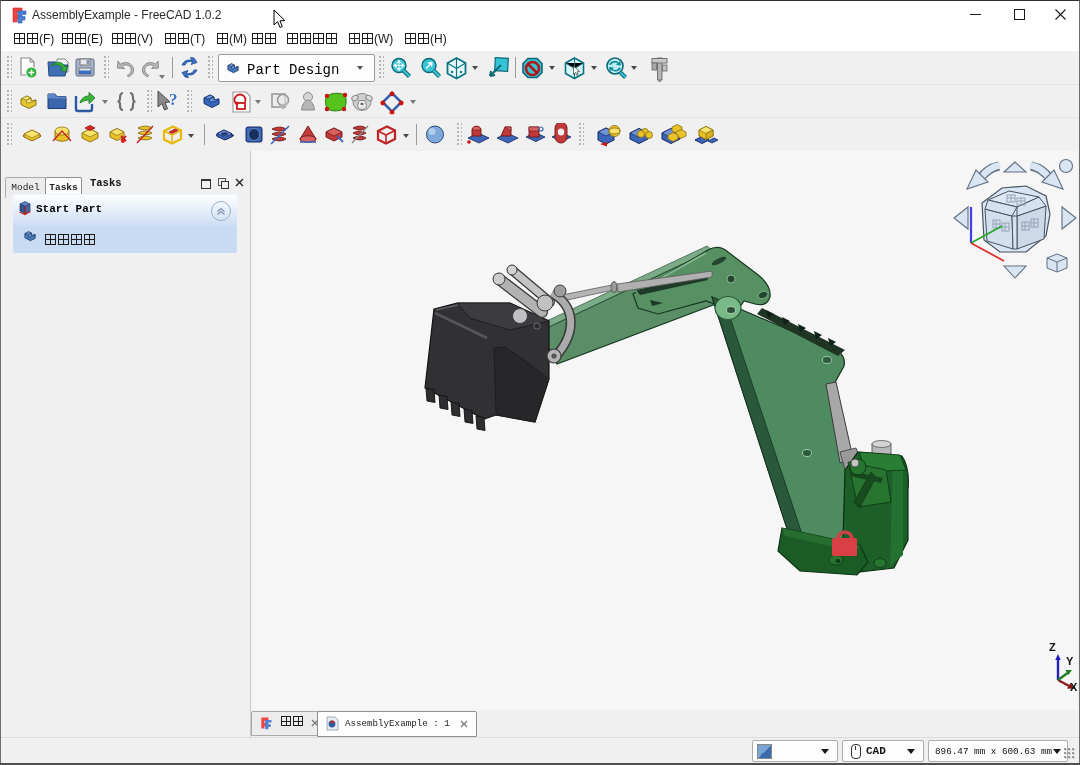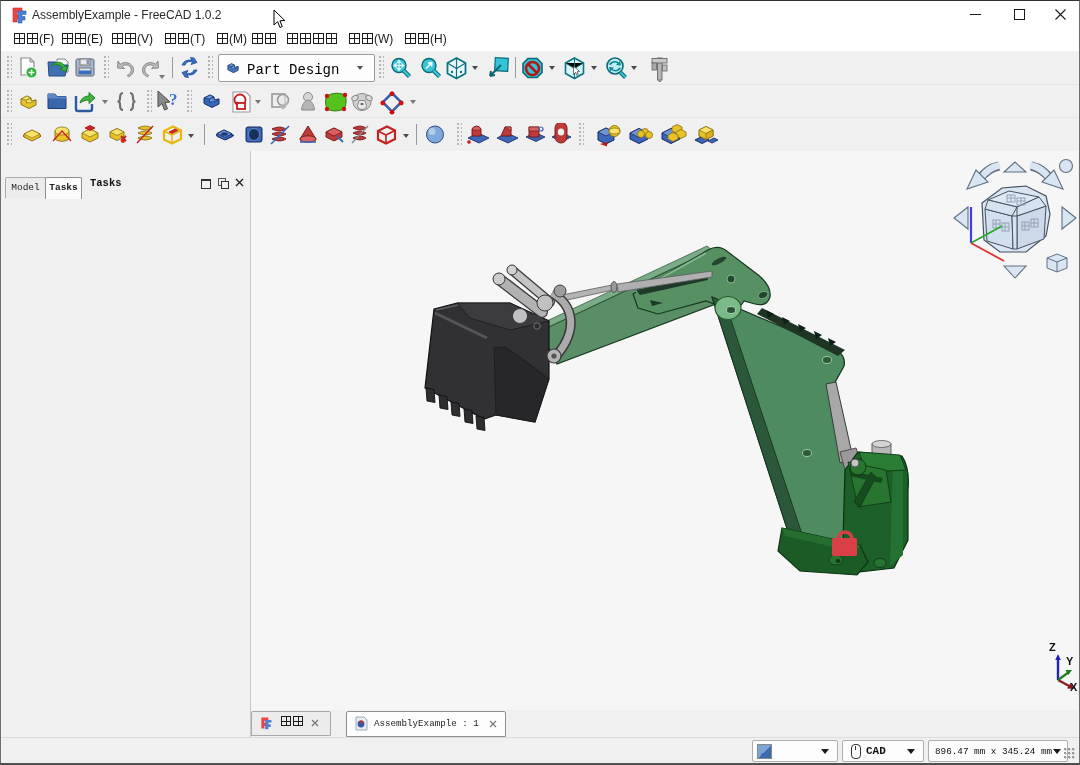--- a/index.html
+++ b/index.html
@@ -33,21 +33,21 @@
 #taskstitle .t{position:absolute;left:89px;top:3px;font-family:"Liberation Mono",monospace;font-weight:bold;font-size:10.5px;color:#111;}
 #startbox{position:absolute;left:11px;top:43px;width:226px;height:60px;border-radius:4px;background:linear-gradient(#feffff, #d5e3f6 45%, #c9dbf3 55%, #c9dbf3);box-shadow:0 0 0 1px #eef3fa inset;}
 #startbox .hd{position:absolute;left:6px;top:9px;font-family:"Liberation Mono",monospace;font-weight:bold;font-size:11px;color:#000;}
 #collapse{position:absolute;right:7px;top:7px;width:18px;height:18px;border-radius:50%;border:1px solid #9ab0c8;}
 
 #viewport{position:absolute;left:251px;top:151px;width:827px;height:559px;background:#f6f6f6;}
 
 #doctabs{position:absolute;left:251px;top:710px;width:827px;height:26px;background:#f0f0f0;}
 .doctab{position:absolute;top:1px;height:23px;font-family:"Liberation Mono",monospace;font-size:11px;color:#222;}
 #dt1{left:0px;width:78px;background:#ececec;border:1px solid #a8a8a8;border-radius:2px 2px 0 0;}
-#dt2{left:95px;width:158px;background:#fdfdfd;border:1px solid #8f8f8f;border-radius:2px 2px 0 0;height:24px;}
+#dt2{left:66px;width:158px;background:#fdfdfd;border:1px solid #8f8f8f;border-radius:2px 2px 0 0;height:24px;}
 
 #status{position:absolute;left:1px;top:737px;width:1078px;height:26px;background:#f0f0f0;border-top:1px solid #dcdcdc;}
 #status .msg{position:absolute;left:4px;top:7px;font-family:"Liberation Mono",monospace;font-size:9px;color:#111;}
 .sbox{position:absolute;top:2px;height:20px;background:#fdfdfd;border:1px solid #adadad;border-radius:2px;}
 .sarr{position:absolute;top:8px;width:0;height:0;border-left:4px solid transparent;border-right:4px solid transparent;border-top:5px solid #1a1a1a;}
 #botline{position:absolute;left:0;top:763px;width:1080px;height:2px;background:#4f4f4f;}
 </style></head>
 <body>
 <div id="frame"></div>
 <div id="titlebar">
@@ -370,20 +370,37 @@
   <div id="tabModel" class="dtab">Model</div>
   <div id="tabTasks" class="dtab">Tasks</div>
   <div id="taskstitle">
      <div class="t">Tasks</div>
      <div class="abs" style="left:200px;top:5px;width:8px;height:7px;border:1px solid #333;border-top:2px solid #333"></div>
      <div class="abs" style="left:217px;top:4px;width:6px;height:6px;border:1px solid #555"></div>
      <div class="abs" style="left:220px;top:7px;width:6px;height:6px;border:1px solid #333;background:#f0f0f0"></div>
      <svg class="abs" style="left:234px;top:4px" width="9" height="9" viewBox="0 0 9 9">
         <path d="M1 1 L8 8 M8 1 L1 8" stroke="#222" stroke-width="1.4"></path>
       </svg>
+  </div>
+  <div id="startbox">
+     <svg class="abs" style="left:5px;top:6px" width="16" height="16" viewBox="0 0 16 16">
+       <path d="M3 4 L8 1.5 L13 4 L8 6.5 Z" fill="#5a83c2" stroke="#1e3a66" stroke-width="0.7"></path>
+       <path d="M3 4 L3 11 L8 13.5 L8 6.5 Z" fill="#33558f" stroke="#1e3a66" stroke-width="0.7"></path>
+       <path d="M13 4 L13 11 L8 13.5 L8 6.5 Z" fill="#41699f" stroke="#1e3a66" stroke-width="0.7"></path>
+       <path d="M8 6 L8 14 M2.5 12 L8 14.5 L13.5 11.5" stroke="#b22" stroke-width="1.2" fill="none"></path>
+     </svg>
+     <div class="hd" style="left:24px;">Start Part</div>
+     <div id="collapse"><svg width="18" height="18" viewBox="0 0 18 18">
+          <path d="M5.5 9.5 L9 6.5 L12.5 9.5 M5.5 12.5 L9 9.5 L12.5 12.5" stroke="#7d92ac" stroke-width="1.3" fill="none"></path>
+        </svg></div>
+     <svg class="abs" style="left:11px;top:34px" width="15" height="15" viewBox="0 0 16 16">
+       <path d="M2 6 L6 4 L9 5.5 L9 8 L13 7 L13 11 L8 13.5 L2 10.5 Z" fill="#4579c0" stroke="#15315e" stroke-width="0.8"></path>
+       <path d="M2 6 L6 4 L9 5.5 L6 7 Z M6 7 L9 5.5 L9 8 L13 7 L10 9 L6 9.5 Z" fill="#7ba3dc" stroke="#15315e" stroke-width="0.6"></path>
+     </svg>
+     <div class="abs" style="left:32px;top:36px"><i class="h"></i><i class="h"></i><i class="h"></i><i class="h"></i></div>
   </div>
 </div>
 <div id="viewport">
 <svg width="827" height="559" viewBox="251 151 827 559" style="position:absolute;left:0;top:0">
 
   <polygon points="540,331 712,250 758,288 557,364" fill="#598e66" stroke="#163a22" stroke-width="1.2"></polygon>
   <polygon points="540,331 712,250 707,246 536,326" fill="#7cab87" stroke="#2a5435" stroke-width="0.7"></polygon>
 
   <path d="M633 294 L708 250 Q719 244 728 252 L753 271 Q772 284 770 297 Q767 307 755 304 L744 301 Q738 312 727 309 L706 301 L658 314 L638 308 Z" fill="#569063" stroke="#16381f" stroke-width="1.2"></path>
   <path d="M636 292 L706 253" stroke="#85b691" stroke-width="2"></path>
@@ -538,18 +555,18 @@
      <div class="abs" style="left:4px;top:3px;width:13px;height:13px;background:linear-gradient(135deg,#7aa4d6 0 50%,#3a6cae 50% 100%);border:1px solid #888"></div>
      <div class="sarr" style="left:68px;"></div>
   </div>
   <div class="sbox" style="left:841px;width:80px;font-weight:bold;">
      <div class="abs" style="left:8px;top:3px;width:8px;height:13px;border:1px solid #333;border-radius:4px"></div>
      <div class="abs" style="left:11.5px;top:5px;width:1px;height:4px;background:#333"></div>
      <span class="abs mono" style="left:23px;top:4px;font-size:11px;color:#111">CAD</span>
      <div class="sarr" style="left:64px;"></div>
   </div>
   <div class="sbox" style="left:927px;width:138px;">
-     <span class="abs mono" style="left:6px;top:5px;font-size:9.3px;color:#111">896.47 mm x 345.24 mm</span>
+     <span class="abs mono" style="left:6px;top:5px;font-size:9.3px;color:#111">896.47 mm x 600.63 mm</span>
      <div class="sarr" style="left:124px;"></div>
   </div>
 </div>
 <div class="abs" style="left:1064px;top:748px;width:12px;height:12px;background:radial-gradient(circle at 1.2px 1.2px,#9a9a9a 1.2px,transparent 1.5px) 0 0/4px 4px;"></div>
 <div id="botline"></div>
 
 </body></html>

